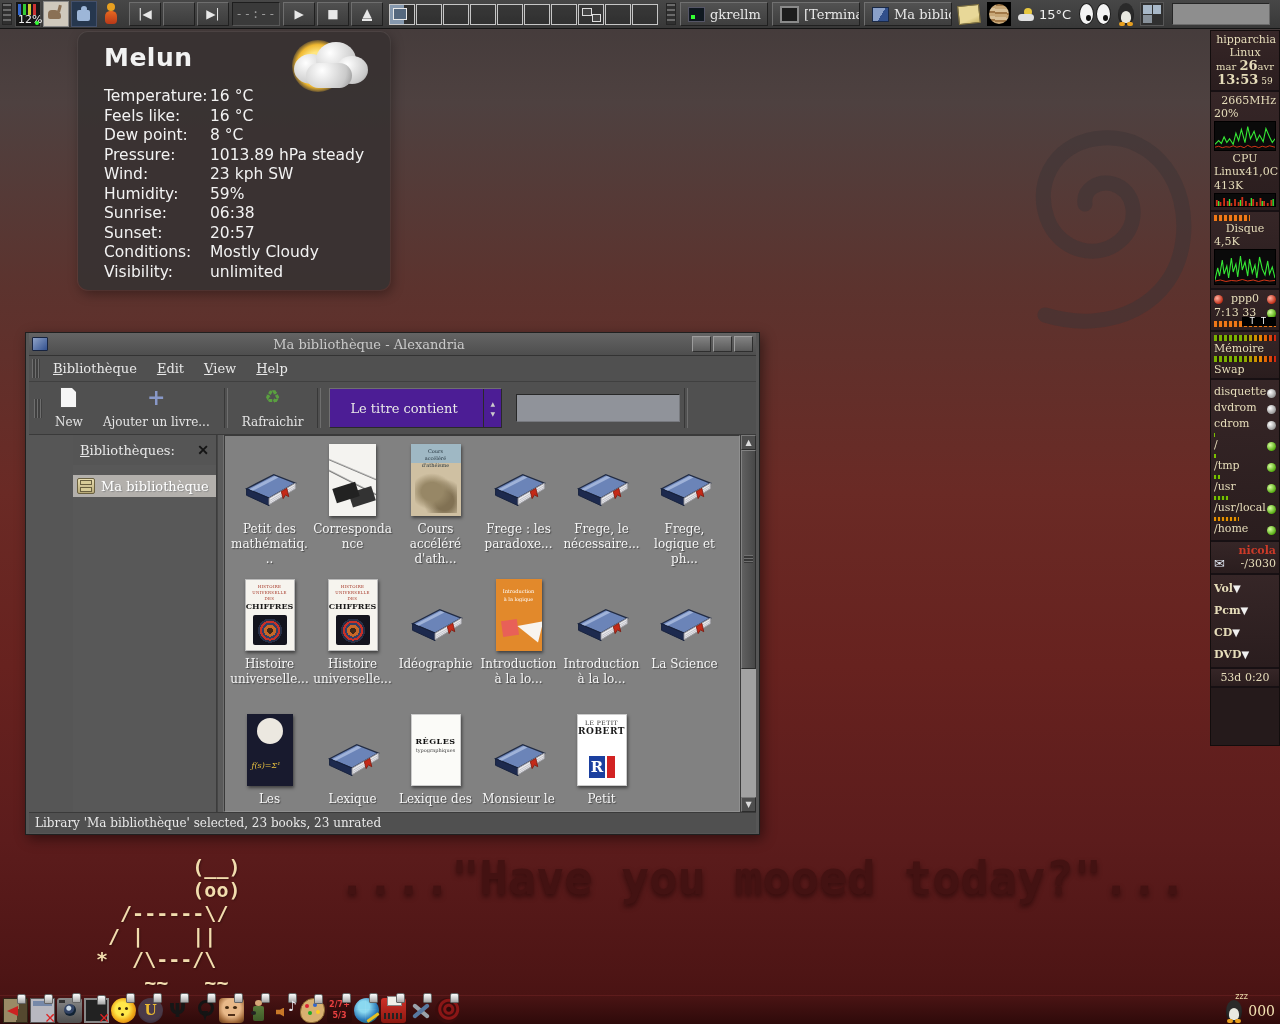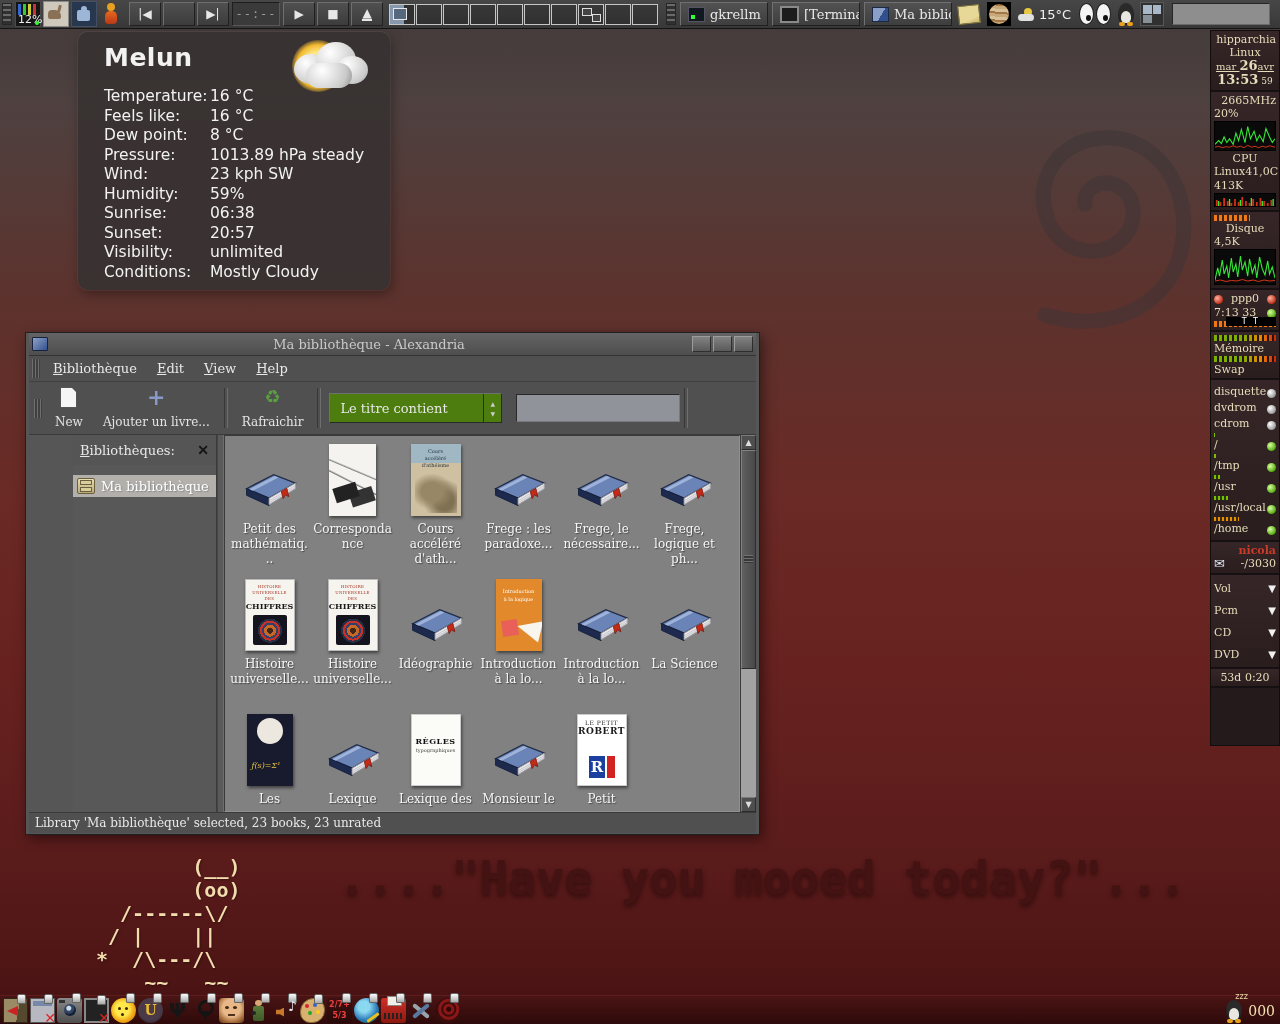--- a/index.html
+++ b/index.html
@@ -80,63 +80,63 @@
   .w-lab{width:106px;flex:none;}
   
   #swirl{position:absolute;left:1015px;top:90px;z-index:1;}
   
   #gkrellm{position:absolute;right:0;top:30px;width:70px;height:716px;z-index:3;background:#251a1b;border:1px solid #120d0d;box-sizing:border-box;
     font-family:"DejaVu Serif",serif;color:#e6ddba;display:flex;flex-direction:column;overflow:hidden;}
   .gs{padding:2px 3px;border-bottom:2px solid #171013;background:linear-gradient(#362627,#2a1d1e);flex:none;}
   .gt{font-size:11px;line-height:13px;}
   .gt.r{text-align:right;} .gt.c{text-align:center;} .gt.l{text-align:left;}
   .gt.red{color:#cc3a28;font-weight:bold;}
-  .gdate b{font-size:13px;} .gdate span{font-size:10px;text-decoration:underline;}
+  .gdate b{font-size:13px;} .gdate span{font-size:10px;}
   .gtime b{font-size:13px;} .gtime small{font-size:9px;margin-left:3px;}
   .grow{display:flex;justify-content:space-between;align-items:center;font-size:11px;line-height:14px;}
   .grow.leds{justify-content:space-between;}
   .gchart{width:100%;height:30px;display:block;background:#0a0a0a;border:1px solid #000;box-sizing:border-box;margin:1px 0;}
   .gchart.tall{height:36px;}
   .gticks{width:100%;height:14px;display:block;background:#0a0a0a;border:1px solid #000;box-sizing:border-box;margin:1px 0;}
   .krell{height:6px;margin:1px 0;background:repeating-linear-gradient(90deg,#f07818 0 3px,#3a2410 3px 5px);position:relative;}
   .krell.full{width:100%;}
   .krell.multi{background:repeating-linear-gradient(90deg,rgba(0,0,0,0) 0 3px,#241410 3px 5px),linear-gradient(90deg,#7ab000 0 45%,#e88800 75%,#d22210 100%);}
-  .tt{position:absolute;right:0;top:-4px;background:#000;color:#fff;font-size:8px;padding:0 16px;letter-spacing:2px;font-family:"DejaVu Sans",sans-serif;text-align:right;}
+  .tt{position:absolute;right:0;top:-4px;background:#000;color:#fff;font-size:8px;padding:0 8px;letter-spacing:2px;font-family:"DejaVu Sans",sans-serif;text-align:right;}
   .led{width:9px;height:9px;border-radius:50%;display:inline-block;flex:none;}
   .lgray{background:radial-gradient(circle at 35% 35%,#fff,#999 70%,#666);}
   .lgreen{background:radial-gradient(circle at 35% 35%,#d8ffa0,#55aa10 70%,#2a6608);}
   .lred{background:radial-gradient(circle at 35% 35%,#ffb0a0,#c03018 70%,#701808);}
   .fs-row{display:flex;justify-content:space-between;align-items:flex-end;margin:3px 0;}
   .fs-name{font-size:11px;line-height:13px;}
   .fs-bar{display:block;height:4px;background:repeating-linear-gradient(90deg,#7ac000 0 2px,#243810 2px 4px);margin-bottom:1px;}
   .fs-bar.warn{background:repeating-linear-gradient(90deg,#e89000 0 2px,#382810 2px 4px);}
   .env{color:#dfe6f0;font-size:13px;margin-right:2px;}
-  .mx-row{display:flex;justify-content:space-between;align-items:center;height:22px;}
+  .mx-row{display:flex;align-items:center;height:22px;font-weight:bold;}
   .mx-lab{font-size:11px;}
   .mx-ar{color:#f0f0f0;font-size:10px;}
   
   #alex{position:absolute;left:25px;top:332px;width:735px;height:503px;z-index:5;background:#565656;border:1px solid #202020;
     box-shadow:3px 4px 12px rgba(0,0,0,.45);box-sizing:border-box;padding:0 3px 3px 3px;font-family:"DejaVu Serif",serif;color:#e8e8e8;}
   .titlebar{height:22px;display:flex;align-items:center;background:linear-gradient(#646464,#4e4e4e);border-bottom:1px solid #333;padding:0 3px;}
   .tbook{width:14px;height:12px;background:linear-gradient(135deg,#8fa3c8,#33518f);border:1px solid #18243f;border-radius:1px;flex:none;}
   .wtitle{flex:1;text-align:center;font-size:13px;color:#c9c9c9;}
   .wbtn{width:17px;height:14px;margin-left:2px;background:linear-gradient(#828282,#5a5a5a);border:1px solid;border-color:#9c9c9c #2e2e2e #2e2e2e #9c9c9c;flex:none;cursor:default;}
   .menubar{height:25px;display:flex;align-items:center;background:#505050;border-bottom:1px solid #404040;}
   .grip-v{width:8px;height:19px;margin:0 3px;background:repeating-linear-gradient(90deg,#6e6e6e 0 1px,#404040 1px 3px);flex:none;}
   .menu-item{padding:0 10px;font-size:13px;cursor:default;}
   .toolbar{height:50px;display:flex;align-items:center;background:#505050;border-bottom:1px solid #3a3a3a;padding:1px 2px;}
   .tbtn{display:flex;flex-direction:column;align-items:center;justify-content:space-between;height:44px;padding:1px 10px;background:none;border:none;
     color:#e4e4e4;font-size:12px;font-family:"DejaVu Serif",serif;cursor:default;}
   .doc{width:15px;height:19px;background:#f6f6f6;border:1px solid #555;position:relative;}
   .doc::after{content:"";position:absolute;right:-1px;top:-1px;border-left:6px solid transparent;border-top:6px solid #505050;}
   .plus{color:#8898c8;font-size:22px;line-height:20px;font-weight:bold;}
   .recy{color:#5aa040;font-size:18px;line-height:20px;}
   .sep{width:2px;height:40px;border-left:1px solid #383838;border-right:1px solid #6e6e6e;margin:0 4px;flex:none;}
-  .combo{width:173px;height:30px;display:flex;align-items:center;background:#4d7c0f;border:1px solid;border-color:#707070 #2a2a2a #2a2a2a #707070;
-    font-size:13px;padding-left:10px;box-sizing:border-box;margin-left:4px;cursor:default;}
+  .combo{width:173px;height:40px;display:flex;align-items:center;background:#4c1d95;border:1px solid;border-color:#707070 #2a2a2a #2a2a2a #707070;
+    font-size:13px;padding-left:20px;box-sizing:border-box;margin-left:4px;cursor:default;}
   .spin{margin-left:auto;width:17px;height:100%;border-left:1px solid #2a2a2a;display:flex;flex-direction:column;align-items:center;justify-content:center;gap:3px;color:#ccc;font-size:6px;}
   .tentry{width:158px;height:24px;margin-left:14px;background:#90939a;border:1px solid;border-color:#282828 #77797e #77797e #282828;flex:none;}
   .wbody{display:flex;height:377px;}
   .sidebar{width:143px;background:#555;display:flex;flex-direction:column;border-right:1px solid #3c3c3c;flex:none;margin-left:44px;}
   .s-head{height:30px;display:flex;align-items:center;padding:0 7px;font-size:13px;flex:none;}
   .s-x{margin-left:auto;color:#141414;font-weight:bold;font-size:14px;cursor:default;}
   .s-list{flex:1;background:#585858;padding-top:10px;}
   .side-item{height:22px;display:flex;align-items:center;gap:6px;padding:0 4px;font-size:13px;cursor:default;}
   .side-item.sel{background:#b3b0ac;color:#fff;text-shadow:1px 1px 1px #8a8a8a;}
   .drawer{width:16px;height:14px;background:linear-gradient(#e8ddb0,#b8aa78);border:1px solid #6a6040;border-radius:2px;position:relative;flex:none;}
@@ -388,26 +388,26 @@
         </div>
         <div class="w-row">
           <span class="w-lab">Sunrise:</span>
           <span class="w-val">06:38</span>
         </div>
         <div class="w-row">
           <span class="w-lab">Sunset:</span>
           <span class="w-val">20:57</span>
         </div>
         <div class="w-row">
+          <span class="w-lab">Conditions:</span>
+          <span class="w-val">Mostly Cloudy</span>
+        </div>
+        <div class="w-row">
           <span class="w-lab">Visibility:</span>
           <span class="w-val">unlimited</span>
-        </div>
-        <div class="w-row">
-          <span class="w-lab">Conditions:</span>
-          <span class="w-val">Mostly Cloudy</span>
         </div>
       </div>
   </aside>
 
   <aside id="gkrellm">
     <section class="gs">
       <div class="gt r">hipparchia</div>
       <div class="gt c">Linux</div>
       <div class="gt c gdate"><span>mar </span><b>26</b><span>avr</span></div>
       <div class="gt c gtime"><b>13:53</b><small>59</small></div>

